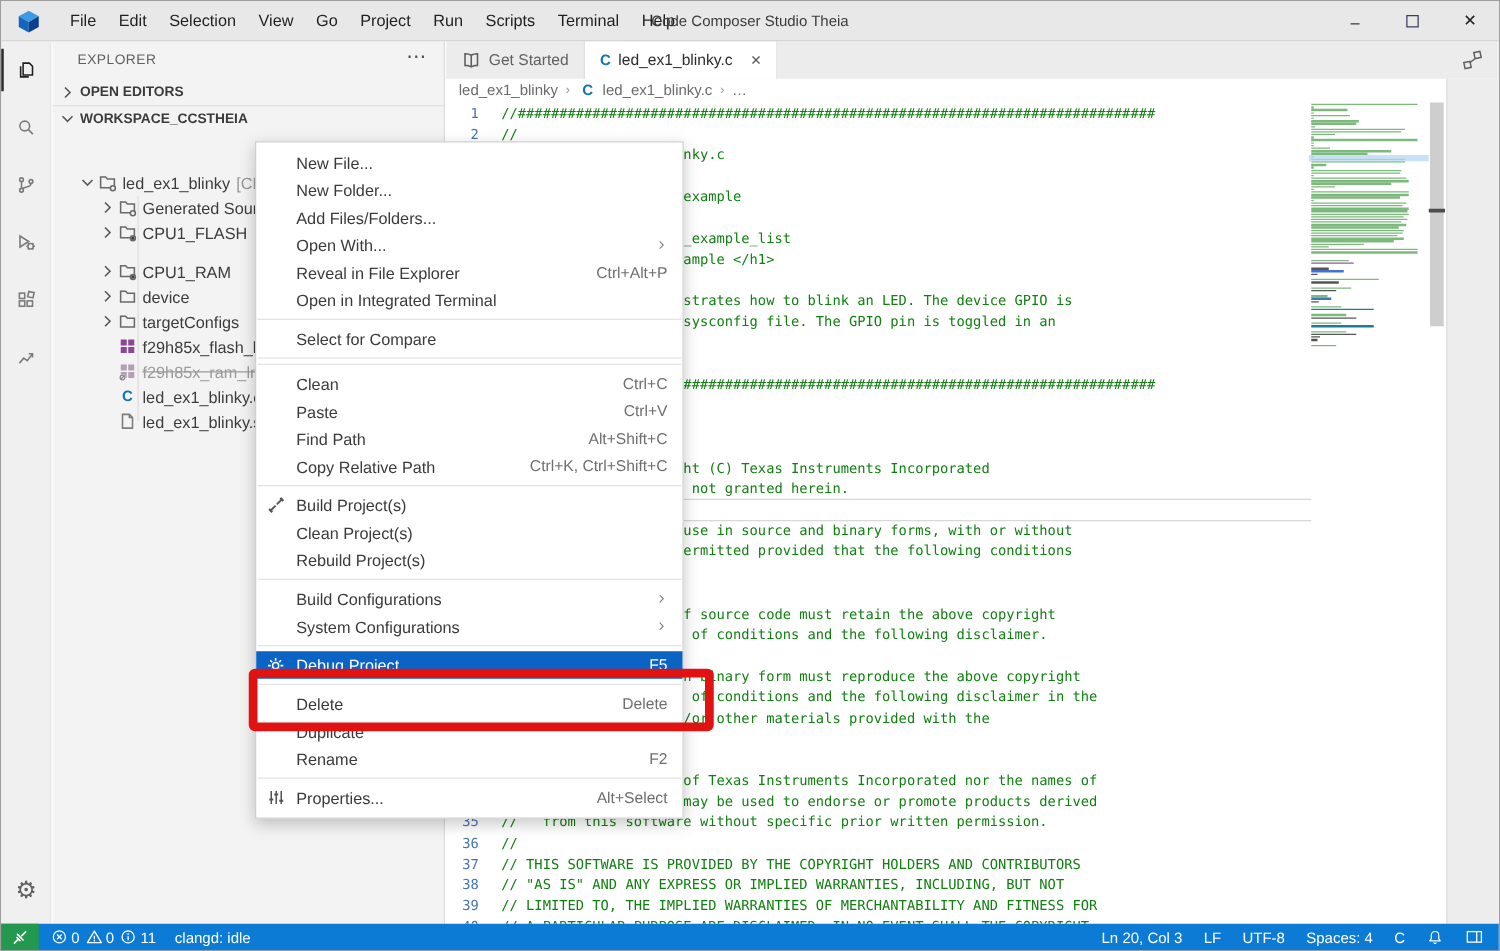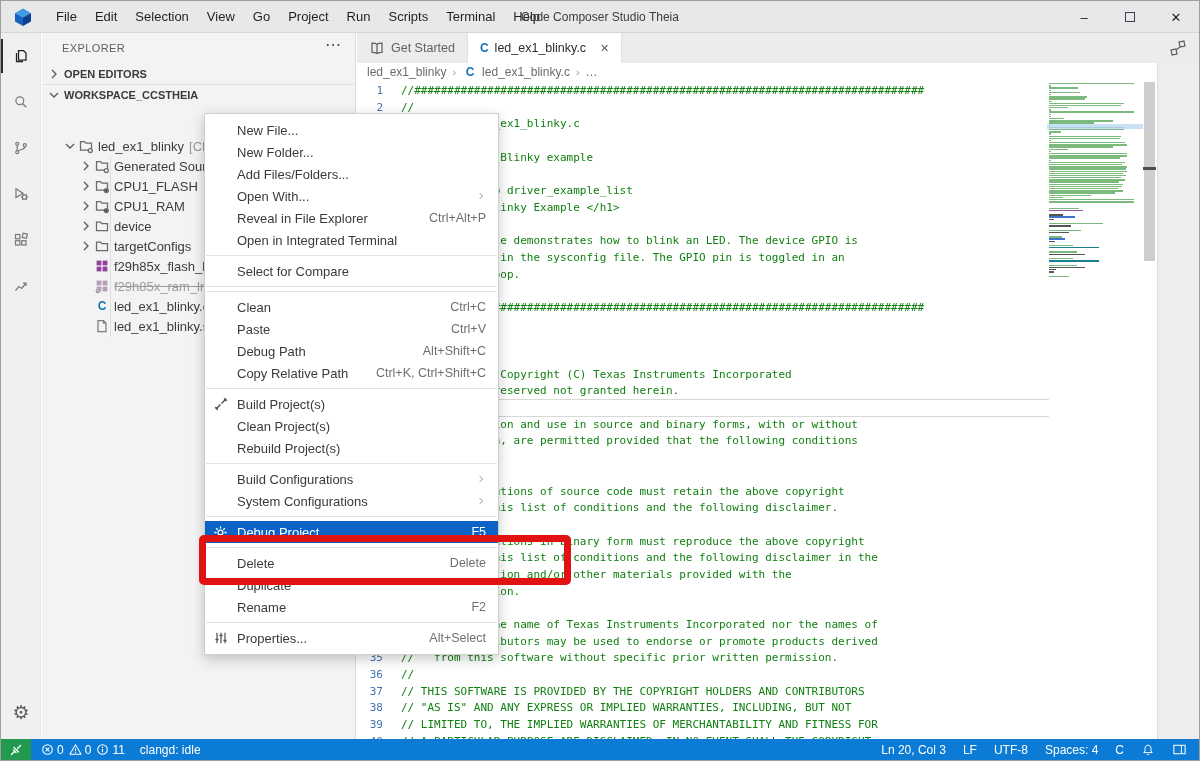--- a/index.html
+++ b/index.html
@@ -75,21 +75,21 @@
 
   
   .statusbar { position:absolute; left:0; right:0; bottom:0; height:21px; background:var(--sbblue,#0c7bd6); color:#fff; display:flex; align-items:center; font-size:12px; z-index:6;}
   .sb-remote { width:30px; height:21px; background:var(--remote,#23994f); display:flex; align-items:center; justify-content:center; flex:none;}
   .sb-left { display:flex; align-items:center; gap:5px; margin-left:10px; }
   .sb-prob { display:flex; align-items:center; gap:3px; }
   .sb-ls { margin-left:10px; }
   .sb-right { margin-left:auto; display:flex; align-items:center; gap:17px; margin-right:12px; }
 
   
-  .context-menu { position:absolute; left:203px; top:112px; width:295px; background:#ffffff;
+  .context-menu { position:absolute; left:203px; top:112px; width:343px; background:#ffffff;
     border:1px solid #cfcfcf; box-shadow:0 4px 12px rgba(0,0,0,.22); padding:5px 0; z-index:50; }
   .cm-item { height:22px; display:flex; align-items:center; padding:0 12px 0 8px; font-size:13px; color:#3a3a3a; }
   .cm-ic { width:24px; flex:none; display:flex; align-items:center; color:#555; }
   .cm-label { flex:1; white-space:nowrap; }
   .cm-short { color:#6f6f6f; font-size:12.5px; white-space:nowrap;}
   .cm-sub { color:#7d7d7d; width:10px; }
   .cm-item.hl { background:var(--accent,#0a63c5); color:#fff; }
   .cm-item.hl .cm-short, .cm-item.hl .cm-ic { color:#fff; }
   .cm-sep { height:1px; background:#e3e3e3; margin:4px 1px; }
 
@@ -252,21 +252,21 @@
         </span>
         <span class="tico">
           <svg width="16" height="16" viewBox="0 0 16 16" fill="none" stroke="currentColor" stroke-width="1.25">
             <path d="M2.5 3.6h4l1.4 1.6h5.6v7H2.5z" stroke="#696969"></path>
             <circle cx="12.3" cy="12.6" r="2" stroke="#696969" fill="#f3f3f3"></circle>
             <circle cx="12.3" cy="12.6" r=".7" fill="#696969"></circle>
           </svg>
         </span>
         <span class="lbl">CPU1_FLASH</span>
       </div>
-      <div class="tree-row" style="padding-left: 36px;">
+      <div class="tree-row" style="padding-left: 36px; margin-top: 11px;">
         <span class="chev">
           <svg width="16" height="16" viewBox="0 0 16 16" fill="none" stroke="currentColor" stroke-width="1.25">
             <path d="M6 4l4 4-4 4" stroke-width="1.3"></path>
           </svg>
         </span>
         <span class="tico">
           <svg width="16" height="16" viewBox="0 0 16 16" fill="none" stroke="currentColor" stroke-width="1.25">
             <path d="M2.5 3.6h4l1.4 1.6h5.6v7H2.5z" stroke="#696969"></path>
             <circle cx="12.3" cy="12.6" r="2" stroke="#696969" fill="#f3f3f3"></circle>
             <circle cx="12.3" cy="12.6" r=".7" fill="#696969"></circle>
@@ -573,21 +573,21 @@
       <span class="cm-label">Clean</span>
       <span class="cm-short">Ctrl+C</span>
     </div>
     <div class="cm-item">
       <span class="cm-ic"></span>
       <span class="cm-label">Paste</span>
       <span class="cm-short">Ctrl+V</span>
     </div>
     <div class="cm-item">
       <span class="cm-ic"></span>
-      <span class="cm-label">Debug Path</span>
+      <span class="cm-label">Find Path</span>
       <span class="cm-short">Alt+Shift+C</span>
     </div>
     <div class="cm-item">
       <span class="cm-ic"></span>
       <span class="cm-label">Copy Relative Path</span>
       <span class="cm-short">Ctrl+K, Ctrl+Shift+C</span>
     </div>
     <div class="cm-sep"></div>
     <div class="cm-item">
       <span class="cm-ic">

